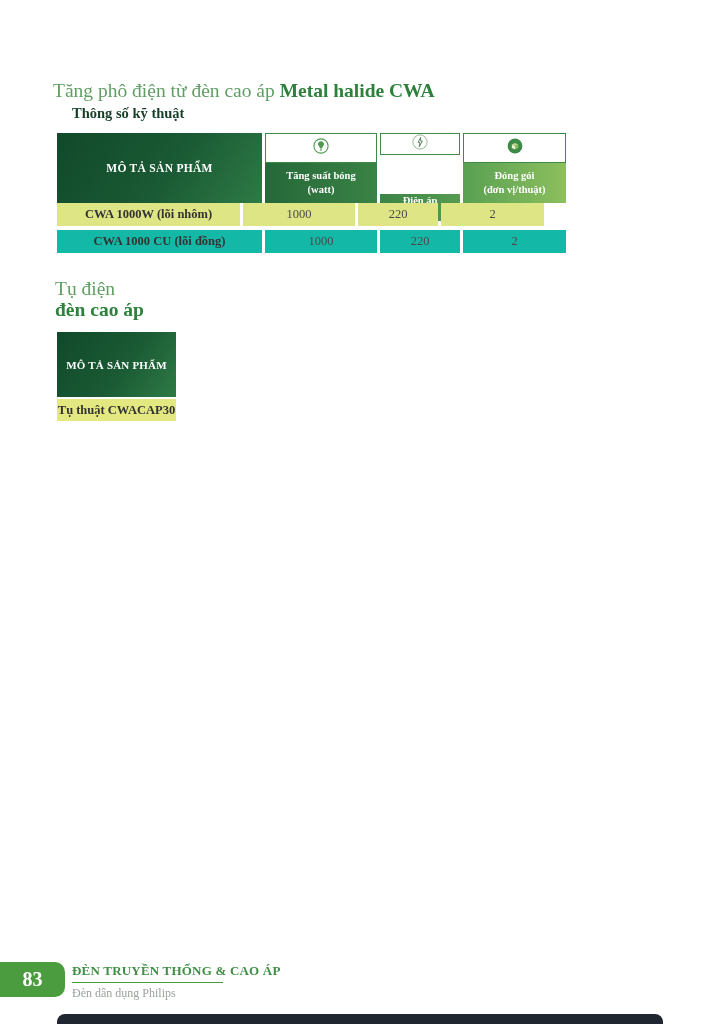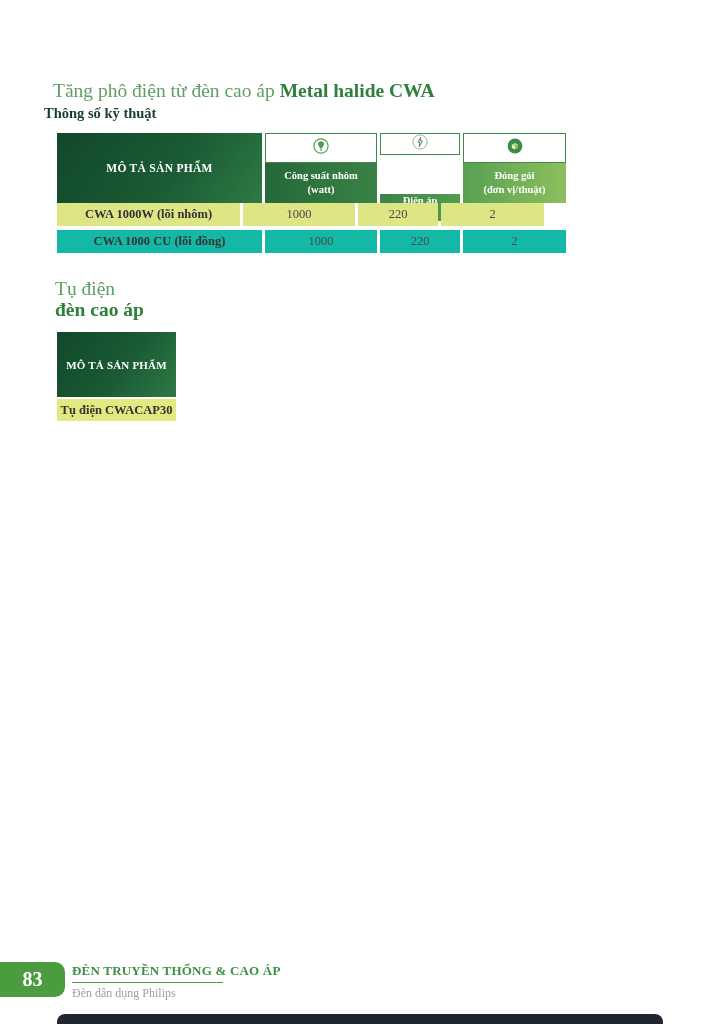--- a/index.html
+++ b/index.html
@@ -5,21 +5,21 @@
   * { margin:0; padding:0; box-sizing:border-box; }
   html,body { background:#fff; }
   .page {
     position:relative; width:719px; height:1024px; background:#ffffff;
     overflow:hidden; font-family:Liberation Serif, serif;
   }
 
   
   .sec1-title { position:absolute; left:53px; top:80px; font-size:19.5px; color:#5f9e61; white-space:nowrap; }
   .sec1-title b { color:#2d813d; font-weight:700; }
-  .sec1-subtitle { position:absolute; left:44px; top:105px; font-size:14.5px; font-weight:700; color:#163f28; }
+  .sec1-subtitle { position:absolute; left:72px; top:105px; font-size:14.5px; font-weight:700; color:#163f28; }
 
   
   .table1 { position:absolute; left:57px; top:133px; width:509px; }
   .t-row { display:flex; gap:3px; }
   .hdr-row { height:70px; }
   .desc-hdr {
     width:205px; height:70px;
     background:linear-gradient(125deg,#11492a 0%,#1a5a34 55%,#2e7a45 100%);
     color:#fff; font-size:11.5px; font-weight:700; letter-spacing:.3px;
     display:flex; align-items:center; justify-content:center;
@@ -98,21 +98,21 @@
           <span>
             <svg width="16" height="16" viewBox="0 0 16 16">
               <circle cx="8" cy="8" r="7.1" fill="none" stroke="#4f9b4f" stroke-width="1.1"></circle>
               <path d="M8 3.2c1.9 0 3 1.4 3 2.9 0 1.2-.7 1.9-1.2 2.5-.3.4-.5.8-.6 1.4H6.8c-.1-.6-.3-1-.6-1.4C5.7 8 5 7.3 5 6.1 5 4.6 6.1 3.2 8 3.2z" fill="#4f9b4f"></path>
               <rect x="6.7" y="10.6" width="2.6" height="0.8" rx="0.3" fill="#4f9b4f"></rect>
               <rect x="7" y="11.8" width="2" height="0.8" rx="0.3" fill="#4f9b4f"></rect>
             </svg>
           </span>
         </div>
         <div class="band band-2">
-          <span>Công suất nhôm</span>
+          <span>Tăng suất bóng</span>
           <span>(watt)</span>
         </div>
       </div>
 
       <div class="col-stack w3">
         <div class="icon-cell">
           <span>
             <svg width="16" height="16" viewBox="0 0 16 16">
               <circle cx="8" cy="8" r="7.1" fill="none" stroke="#9ab79a" stroke-width="1"></circle>
               <path d="M8.6 3.4 6.2 8.4h1.7L7.2 12.6l3.2-5.6H8.6z" fill="none" stroke="#4e7a50" stroke-width="0.9" stroke-linejoin="round"></path>
@@ -158,21 +158,21 @@
     </div>
   </div>
 
   <div class="sec2-title">
     <div class="l1">Tụ điện</div>
     <div class="l2">đèn cao áp</div>
   </div>
 
   <div class="table2">
     <div class="t2-hdr">MÔ TẢ SẢN PHẨM</div>
-    <div class="t2-row">Tụ điện CWACAP30</div>
+    <div class="t2-row">Tụ thuật CWACAP30</div>
   </div>
 
   <div class="page-badge">83</div>
   <div class="footer-text">
     <div class="footer-cat">ĐÈN TRUYỀN THỐNG &amp; CAO ÁP</div>
     <div class="footer-line"></div>
     <div class="footer-sub">Đèn dân dụng Philips</div>
   </div>
 
   <div class="bottom-bar"></div>

